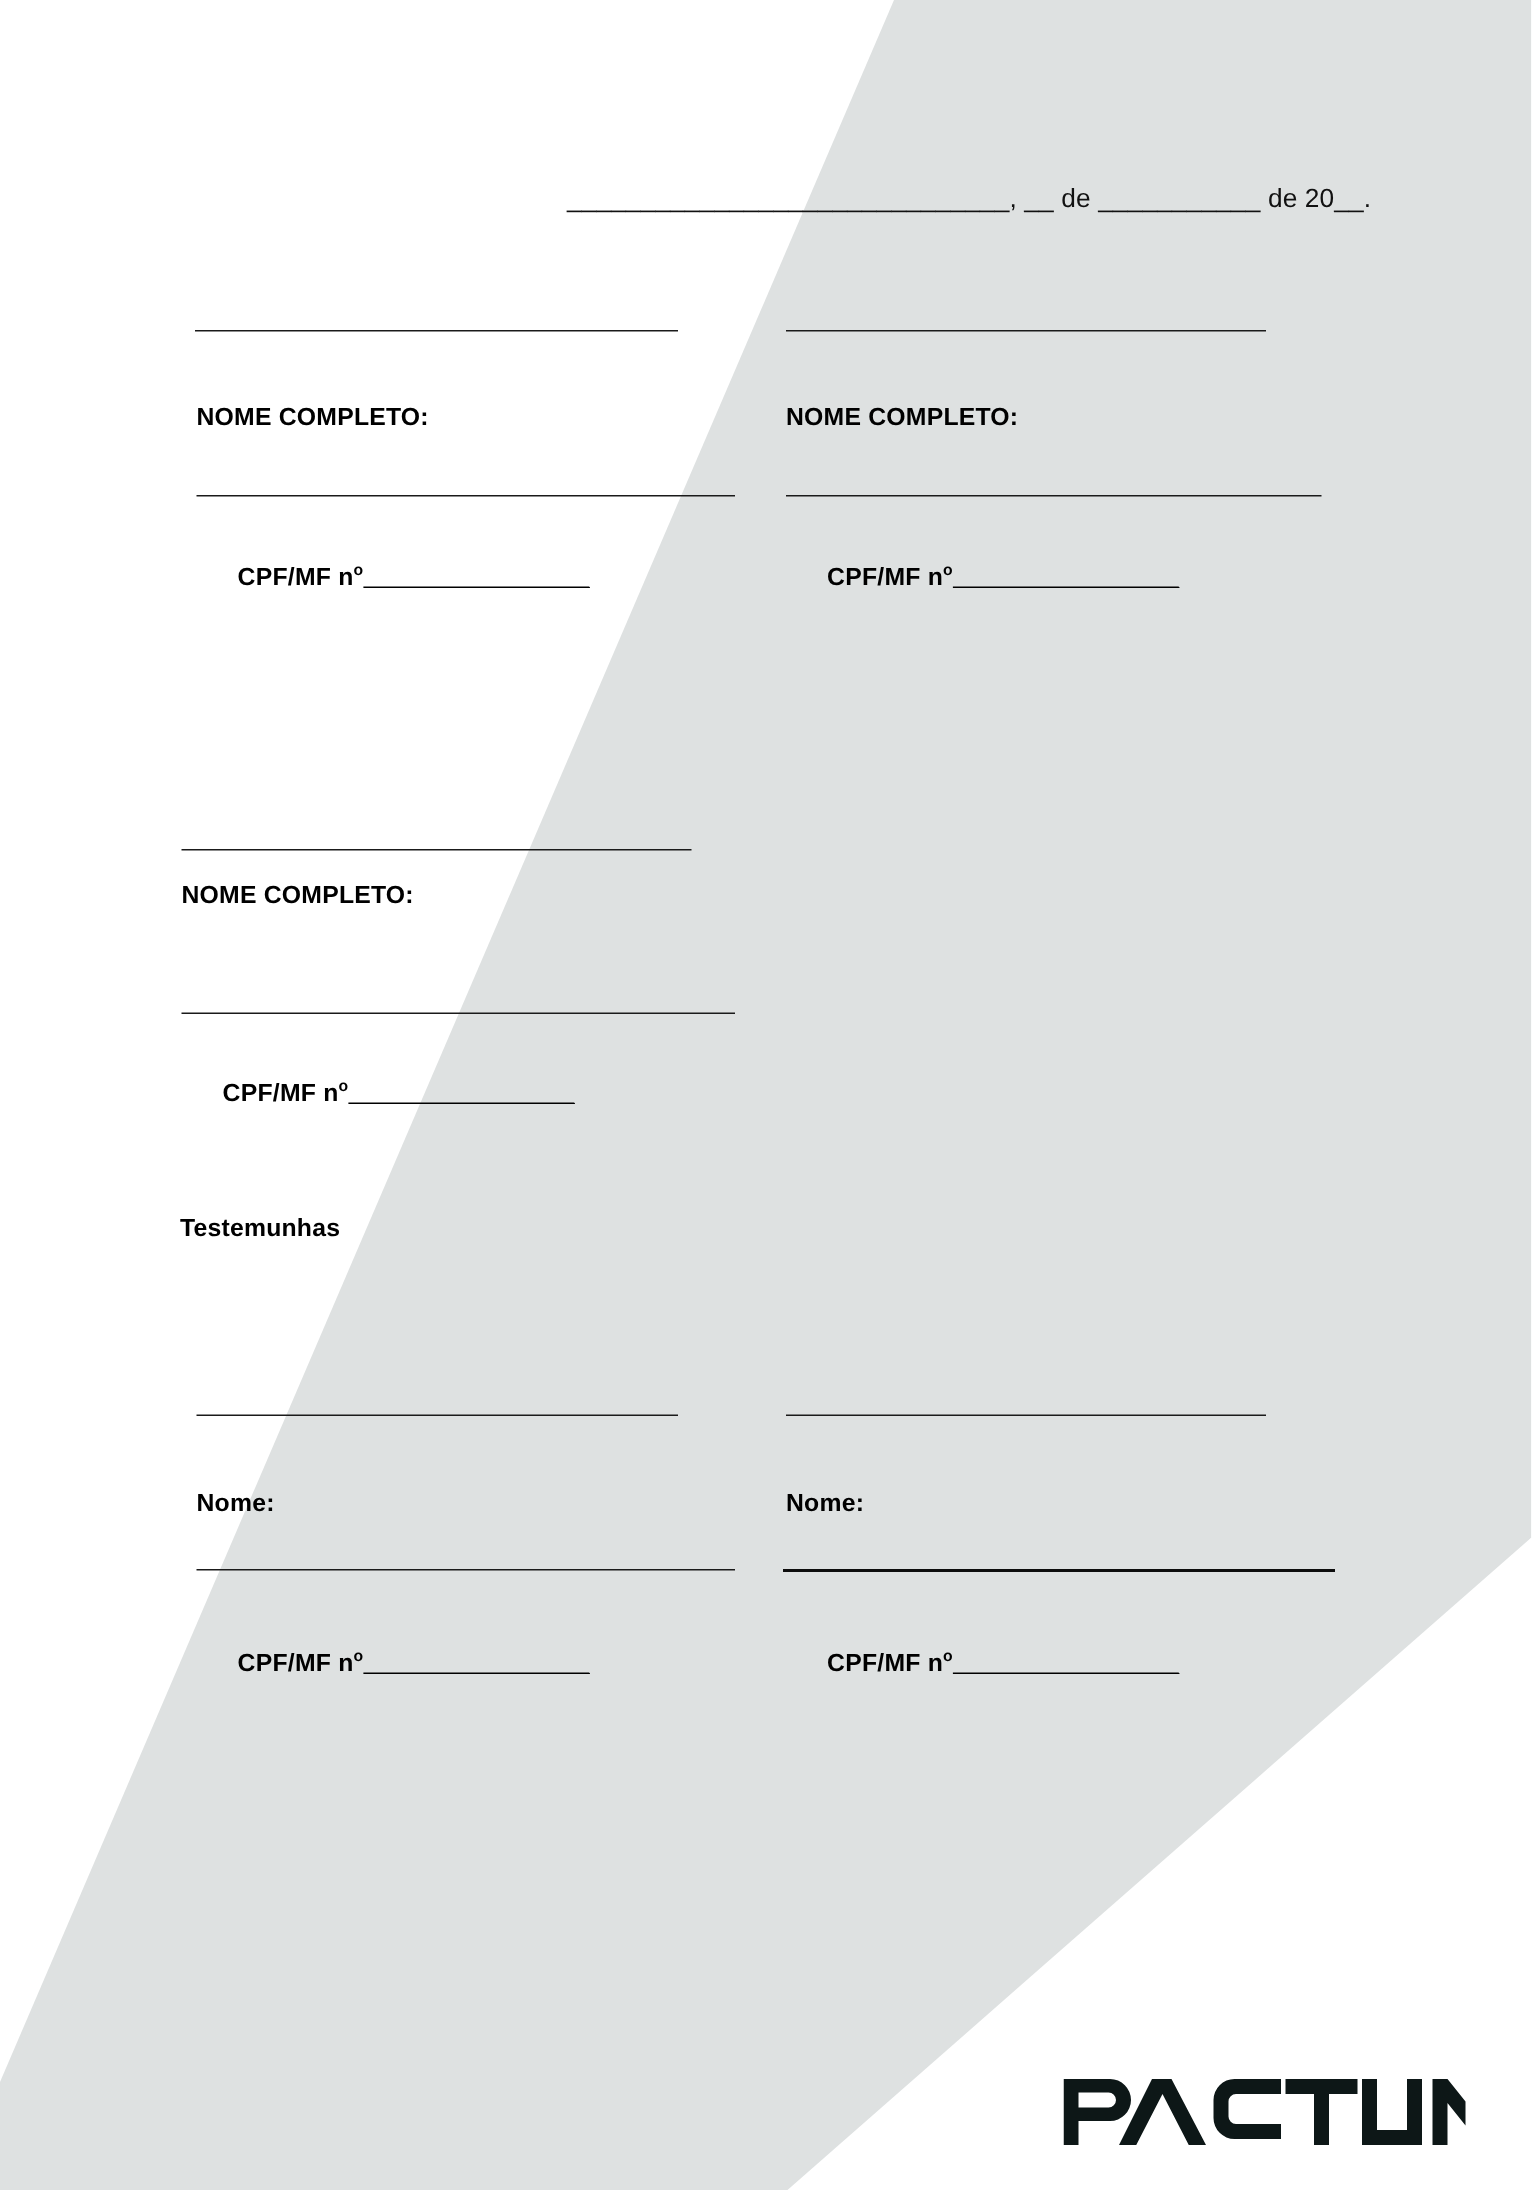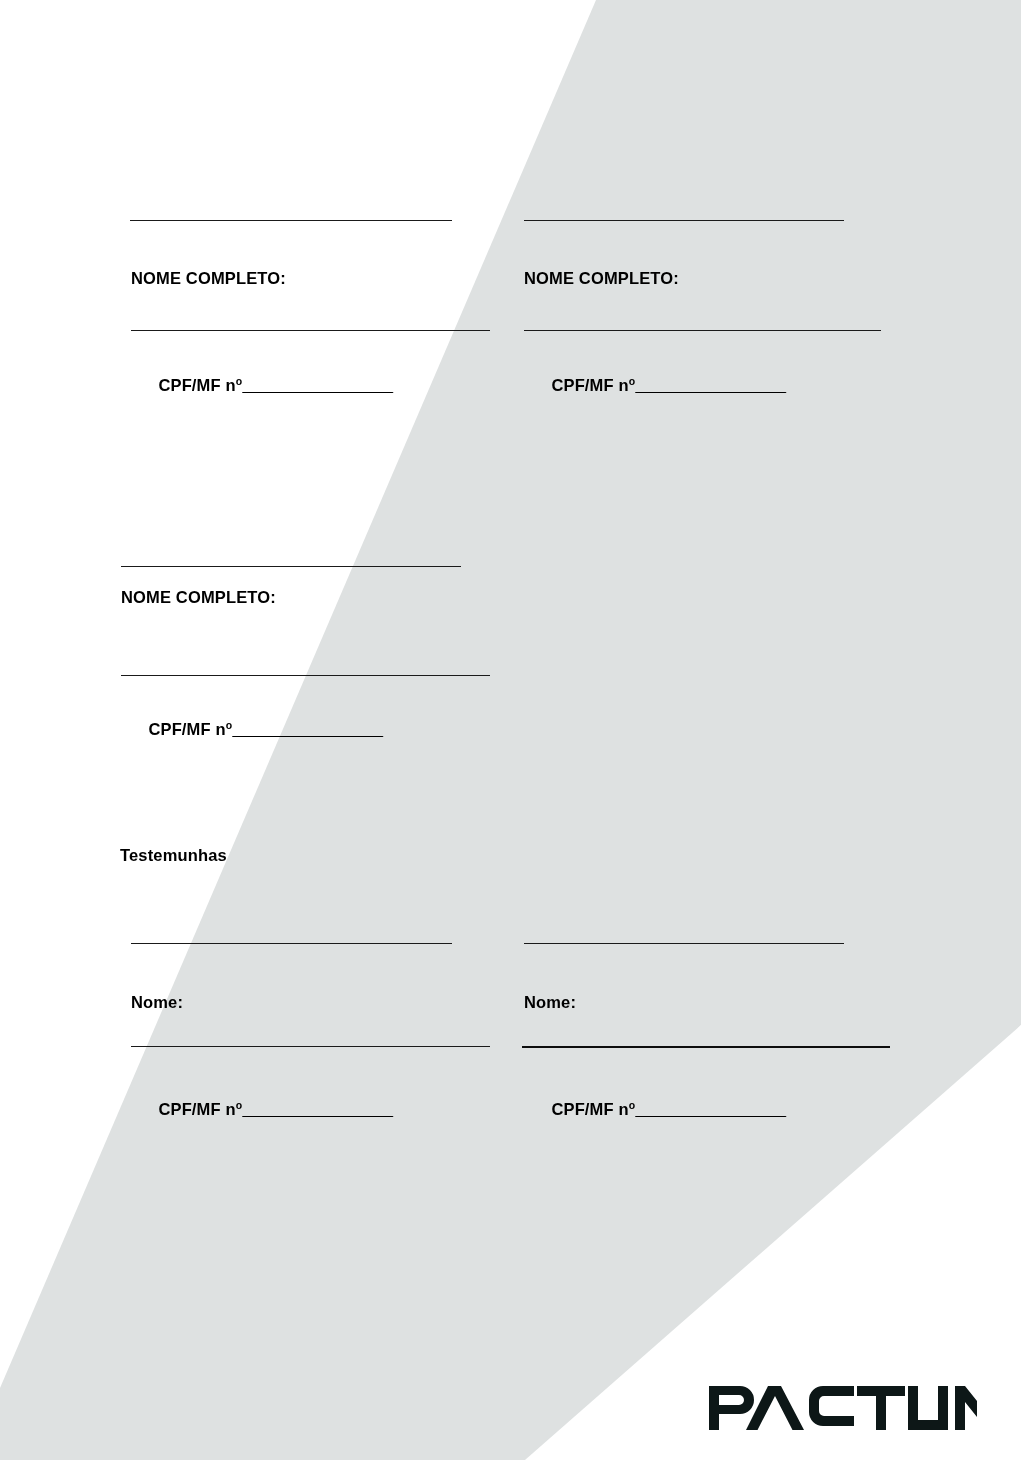--- a/index.html
+++ b/index.html
@@ -89,20 +89,21 @@
 <div id="page">
 
   <svg id="band-layer" viewBox="0 0 1021 1460" preserveAspectRatio="none" xmlns="http://www.w3.org/2000/svg">
     <polygon points="596,0 1021,0 1021,1 1021,1 1021,1 1021,1 1021,0 1021,1460 525,1460 0,1460 0,1382 0,1460" fill="none"></polygon>
     <path d="M 596,0 L 1021,0 L 1021,1025 L 630,1460 L 0,1460 L 0,1388 Z" fill="#dee1e1"></path>
     <path d="M 1021,1025 L 1021,1460 L 525,1460 Z" fill="#ffffff"></path>
   </svg>
 
   <div id="content">
 
+    <div class="abs date-line">______________________________, __ de ___________ de 20__.</div>
 
     <div class="abs rule" style="left:130px; top:220px; width:322px;"></div>
 
     <div class="abs lbl" style="left:131px; top:269px;">NOME COMPLETO:</div>
 
     <div class="abs rule" style="left:131px; top:330px; width:359px;"></div>
 
     <div class="abs lbl" style="left:130px; top:357px;">
       <span>CPF/MF n</span><sup>o</sup><span class="blank">  ________________</span>
     </div>
@@ -120,21 +121,21 @@
     <div class="abs rule" style="left:121px; top:566px; width:340px;"></div>
 
     <div class="abs lbl" style="left:121px; top:588px;">NOME COMPLETO:</div>
 
     <div class="abs rule" style="left:121px; top:675px; width:369px;"></div>
 
     <div class="abs lbl" style="left:120px; top:701px;">
       <span>CPF/MF n</span><sup>o</sup><span class="blank">  ________________</span>
     </div>
 
-    <div class="abs lbl" style="left:120px; top:810px;margin-top:36px;">Testemunhas</div>
+    <div class="abs lbl" style="left:120px; top:810px;">Testemunhas</div>
 
     <div class="abs rule" style="left:131px; top:943px; width:321px;"></div>
 
     <div class="abs lbl" style="left:131px; top:993px;">Nome:</div>
 
     <div class="abs rule" style="left:131px; top:1046px; width:359px;"></div>
 
     <div class="abs lbl" style="left:130px; top:1081px;">
       <span>CPF/MF n</span><sup>o</sup><span class="blank">  ________________</span>
     </div>

